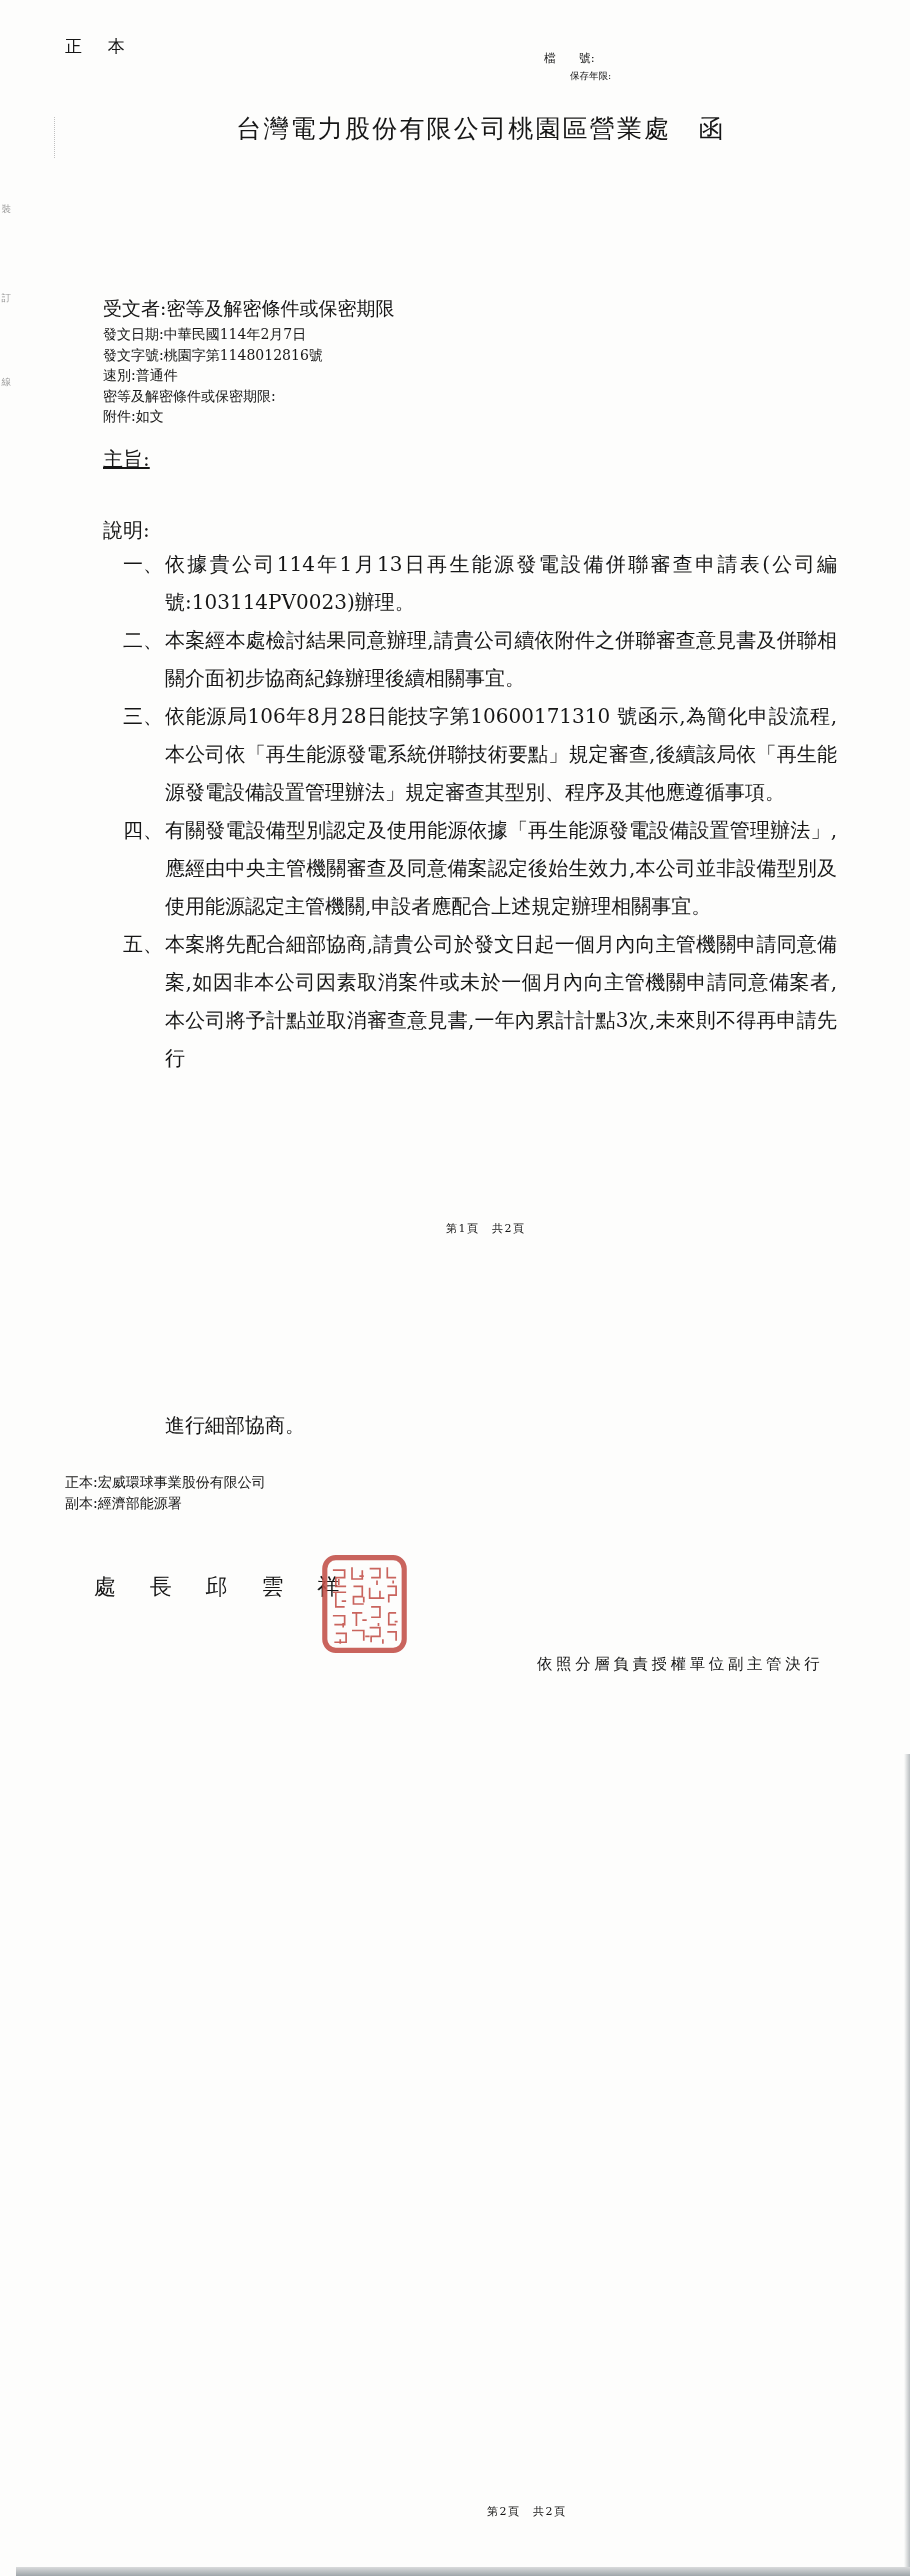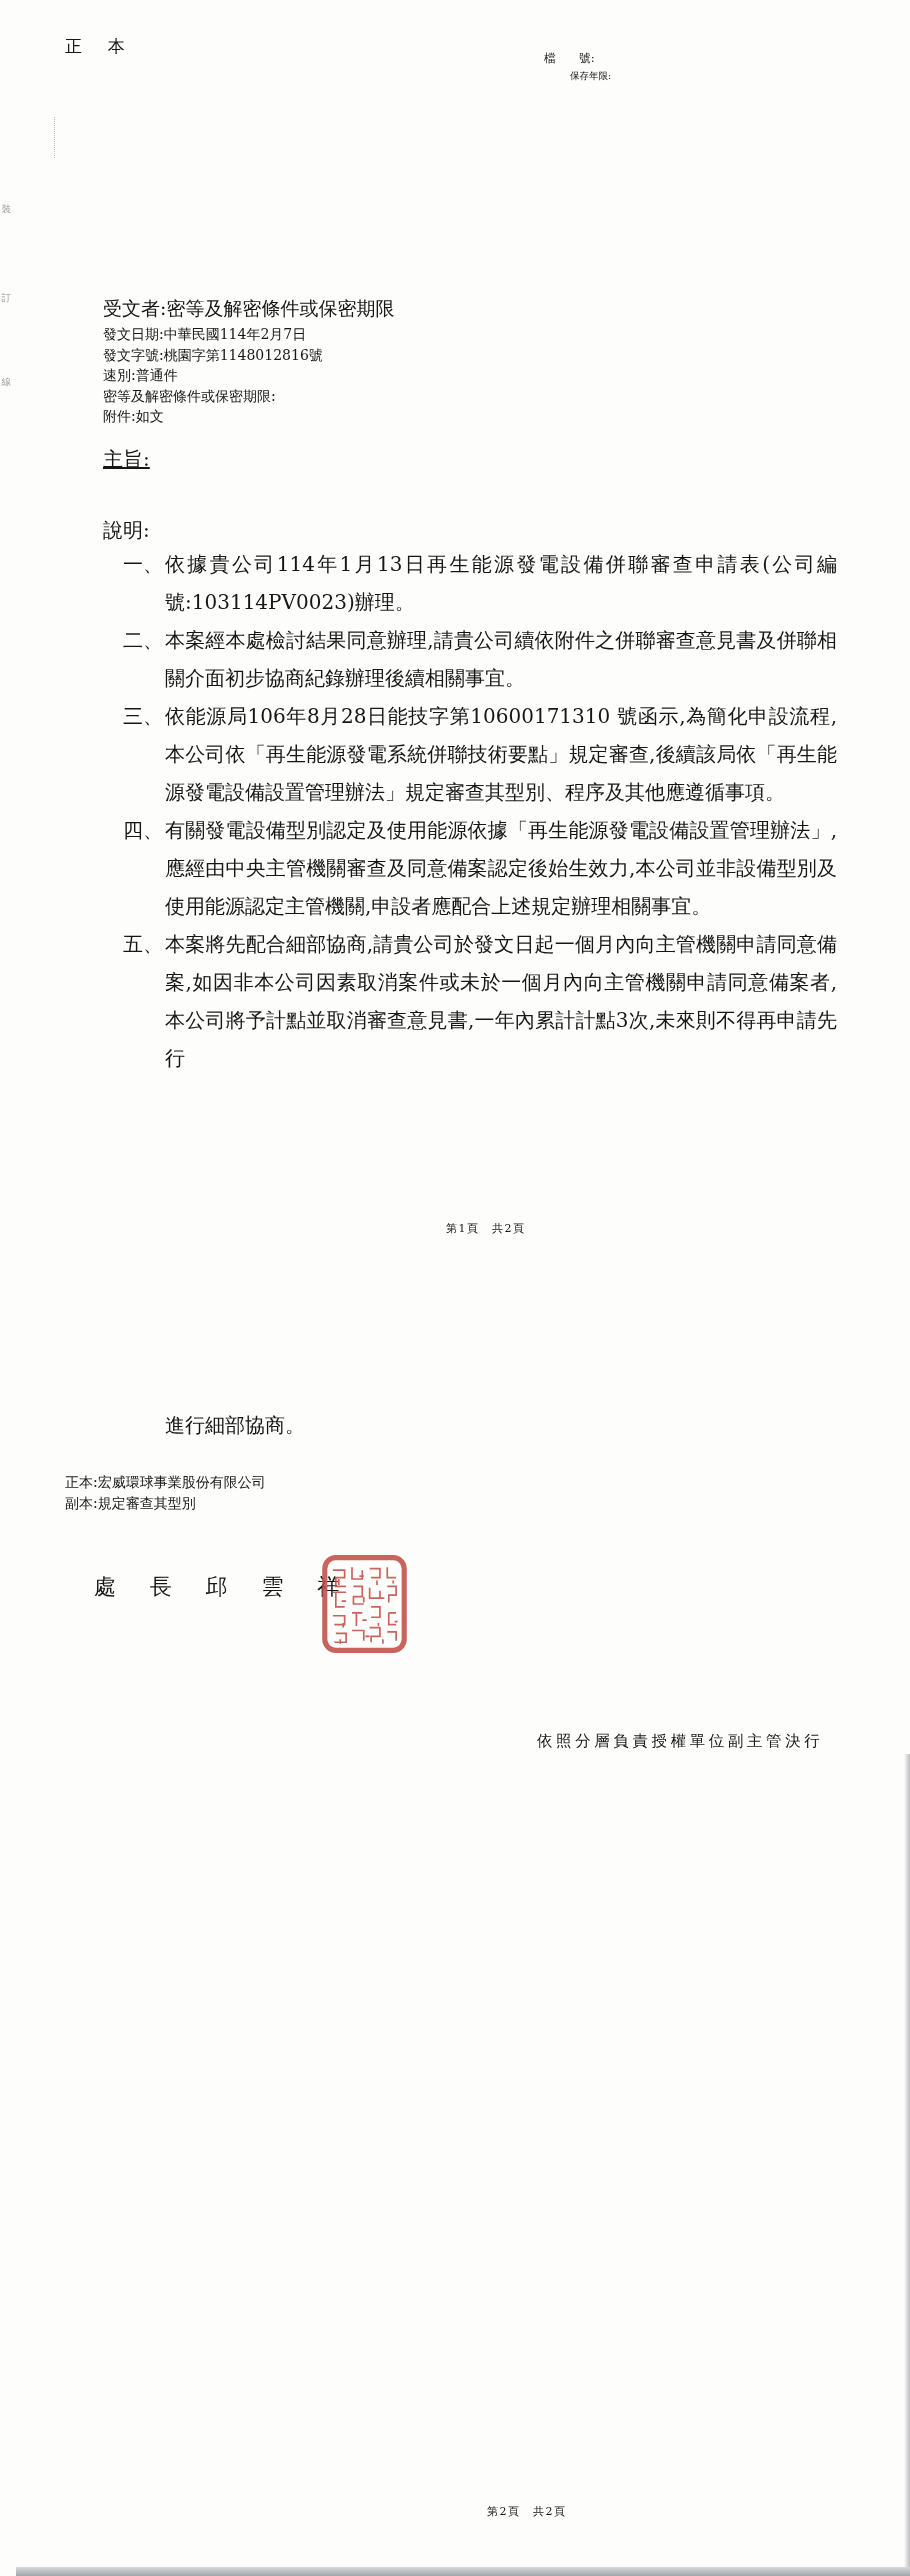--- a/index.html
+++ b/index.html
@@ -41,20 +41,21 @@
 
   <div class="abs binding" style="left:1.5px; top:203px;">裝</div>
   <div class="abs binding" style="left:1.5px; top:292px;">訂</div>
   <div class="abs binding" style="left:1.5px; top:376px;">線</div>
 
   <div class="abs cjk" style="left:65px; top:35px; font-size:17px; letter-spacing:4.4px;text-align:center;">正　本</div>
 
   <div class="abs cjk" style="left:544px; top:51px; font-size:11.7px;">檔　　號:</div>
   <div class="abs cjk" style="left:570px; top:70px; font-size:9.5px;">保存年限:</div>
 
+  <div class="abs cjk" style="left:114px; top:112px; width:734px; text-align:center; font-size:25px; letter-spacing:2.2px;">台灣電力股份有限公司桃園區營業處　函</div>
 
   <div class="abs cjk" style="left:103px; top:296px; font-size:19px;">受文者:密等及解密條件或保密期限</div>
 
   <div class="abs" style="left:103px; top:324px; font-size:14px; line-height:20.5px;">
     <div class="cjk">發文日期:中華民國114年2月7日</div>
     <div class="cjk">發文字號:桃園字第1148012816號</div>
     <div class="cjk">速別:普通件</div>
     <div class="cjk">密等及解密條件或保密期限:</div>
     <div class="cjk">附件:如文</div>
   </div>
@@ -85,38 +86,38 @@
       <div class="tx cjk">本案將先配合細部協商,請貴公司於發文日起一個月內向主管機關申請同意備案,如因非本公司因素取消案件或未於一個月內向主管機關申請同意備案者,本公司將予計點並取消審查意見書,一年內累計計點3次,未來則不得再申請先行</div>
     </div>
   </div>
 
   <div class="abs footer cjk" style="left:446px; top:1221px;">第1頁　共2頁</div>
 
   <div class="abs cjk" style="left:165px; top:1412px; font-size:20px;">進行細部協商。</div>
 
   <div class="abs" style="left:65px; top:1472px; font-size:14px; line-height:20.5px;">
     <div class="cjk">正本:宏威環球事業股份有限公司</div>
-    <div class="cjk">副本:規定審查其型別</div>
+    <div class="cjk">副本:經濟部能源署</div>
   </div>
 
   <div class="abs cjk" style="left:94px; top:1572px; font-size:22px; letter-spacing:5.9px;">處　長　邱　雲　祥</div>
 
   <div class="abs" style="left:321px; top:1554px;">
     <svg width="87" height="100" viewBox="0 0 118 136">
       <g stroke="#c24f48" fill="none" opacity="0.88">
         <rect x="5" y="5" width="108" height="126" rx="15" stroke-width="7"></rect>
         <g stroke-width="2.3">
           <path d="M16 22 h16 v10 h-12 v12 h14 M16 52 h18 M20 52 v20 h12 M16 84 h16 v12 h-14 M20 108 h14 v12 h-16"></path>
           <path d="M42 18 v16 h14 v-12 M44 44 h12 v14 h-12 v10 h14 M42 80 h14 M48 80 v18 M42 104 h16 v14"></path>
           <path d="M66 20 h14 v12 h-12 M66 46 v14 h14 v-10 M68 72 h12 v14 h-12 M66 100 h14 v12 h-12 v8"></path>
           <path d="M90 18 v14 h12 M90 44 h12 v12 h-10 v10 M92 80 h10 M92 80 v16 h10 M90 106 h12 v12"></path>
           <path d="M24 34 v8 M52 30 h6 M76 36 v6 M98 36 v4 M28 64 h6 M58 58 v8 M80 60 h6 M30 94 v6 M56 90 h6 M78 94 v4 M100 92 h4 M26 116 v6 M60 112 h6 M84 116 v6"></path>
         </g>
       </g>
     </svg>
   </div>
 
-  <div class="abs cjk" style="left:537px; top:1731px; font-size:15.4px; letter-spacing:3.7px;">依照分層負責授權單位副主管決行</div>
+  <div class="abs cjk" style="left:537px; top:1654px; font-size:15.4px; letter-spacing:3.7px;">依照分層負責授權單位副主管決行</div>
 
   <div class="abs footer cjk" style="left:451px; top:2504px;margin-left:36px;">第2頁　共2頁</div>
 
 </div>
 
 
 </body></html>

